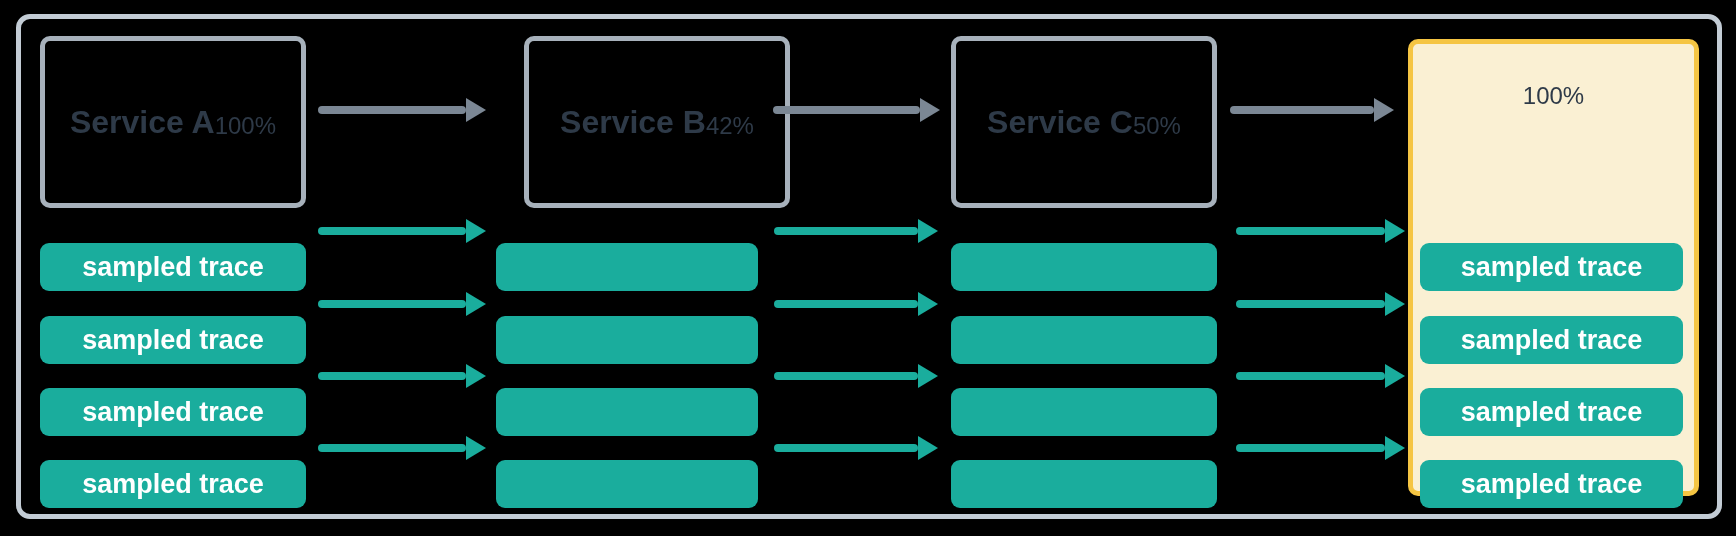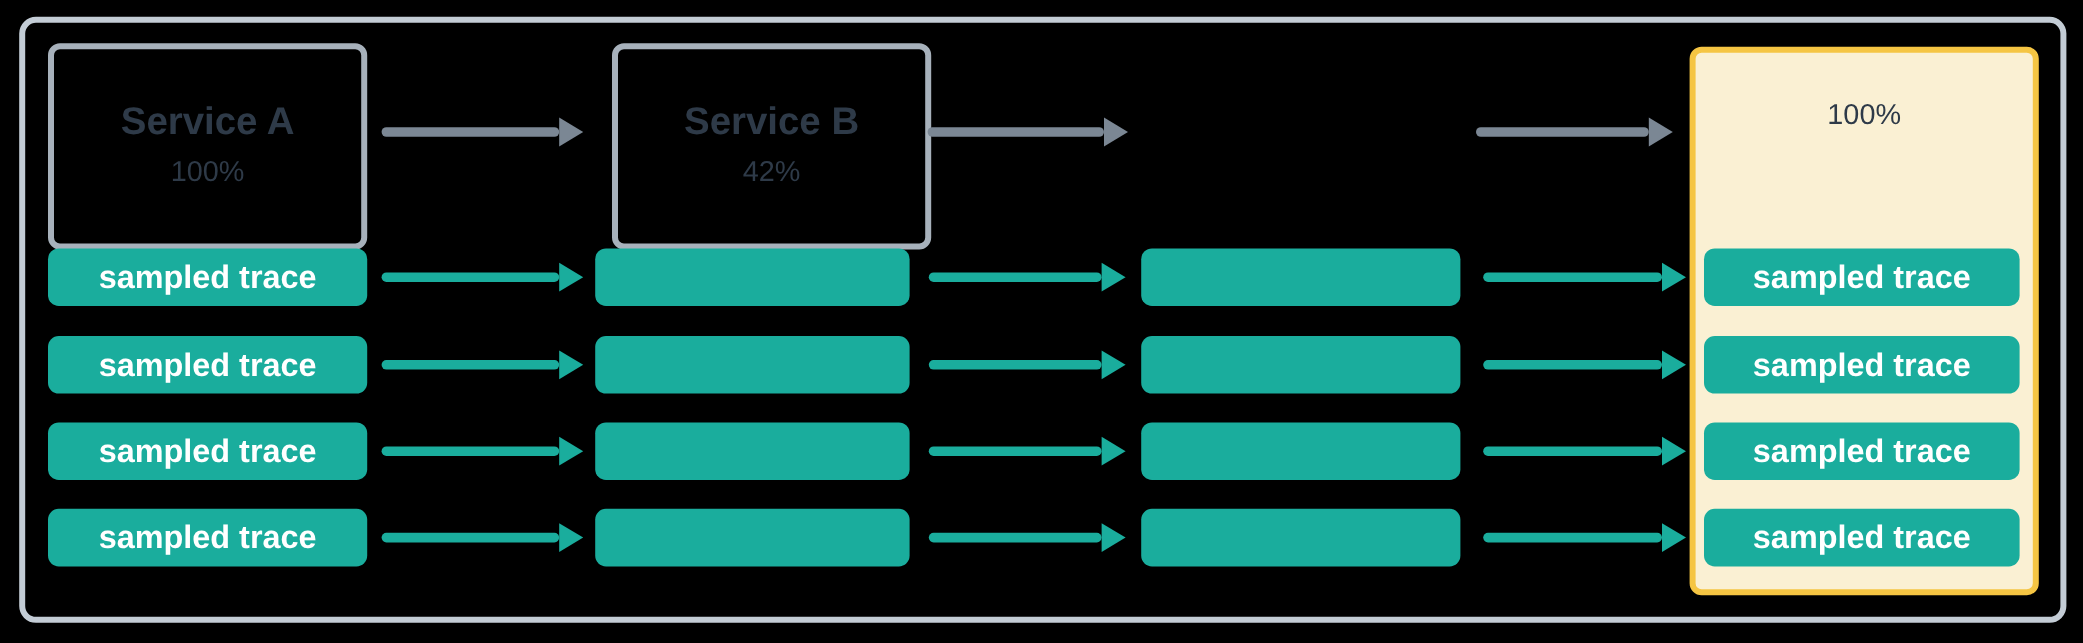--- a/index.html
+++ b/index.html
@@ -25,21 +25,21 @@
     position:absolute;left:16px;top:14px;width:1706px;height:505px;
     border:5px solid var(--frame-border);
     border-radius:14px;
     box-sizing:border-box;
   }
   .service-box{
     position:absolute;top:36px;width:266px;height:172px;
     border:5px solid var(--service-border);
     border-radius:10px;
     box-sizing:border-box;
-    display:flex;flex-direction:column;align-items:center;justify-content:center;
+    display:flex;flex-direction:row;align-items:center;justify-content:center;
   }
   .svc-title{
     font-size:32px;font-weight:bold;color:var(--heading-text);
     line-height:36px;
   }
   .svc-rate{
     font-size:24px;font-weight:normal;color:var(--heading-text);
     line-height:36px;margin-top:7px;
   }
   .result-box{
@@ -52,20 +52,21 @@
     padding-top:27px;
   }
   .trace{
     position:absolute;height:48px;
     background:var(--teal);
     border-radius:9px;
     color:var(--trace-text);
     font-size:27px;font-weight:bold;
     line-height:48px;text-align:center;
     box-sizing:border-box;
+    margin-top:36px;
   }
   .trace.c1{left:40px;width:266px;}
   .trace.c2{left:496px;width:262px;}
   .trace.c3{left:951px;width:266px;}
   .result-box .trace{left:7px;width:263px;}
   .arrow{
     position:absolute;height:24px;
     display:flex;align-items:center;
   }
   .arrow .shaft{flex:1;height:8px;border-radius:4px;background:var(--c);}
@@ -82,23 +83,27 @@
 <body>
 
 <div class="stage">
 
   <div class="frame"></div>
 
   <div class="service-box" style="left:40px">
     <div class="svc-title">Service A</div>
     <div class="svc-rate">100%</div>
   </div>
-  <div class="service-box" style="left:510px">
+  <div class="service-box" style="left:524px">
     <div class="svc-title">Service B</div>
     <div class="svc-rate">42%</div>
+  </div>
+  <div class="service-box" style="left:951px">
+    <div class="svc-title">Service C</div>
+    <div class="svc-rate">50%</div>
   </div>
 
   <div class="result-box">
     <div class="svc-rate">100%</div>
     <div class="trace" style="top:163px">sampled trace</div>
     <div class="trace" style="top:236px">sampled trace</div>
     <div class="trace" style="top:308px">sampled trace</div>
     <div class="trace" style="top:380px">sampled trace</div>
   </div>
 

